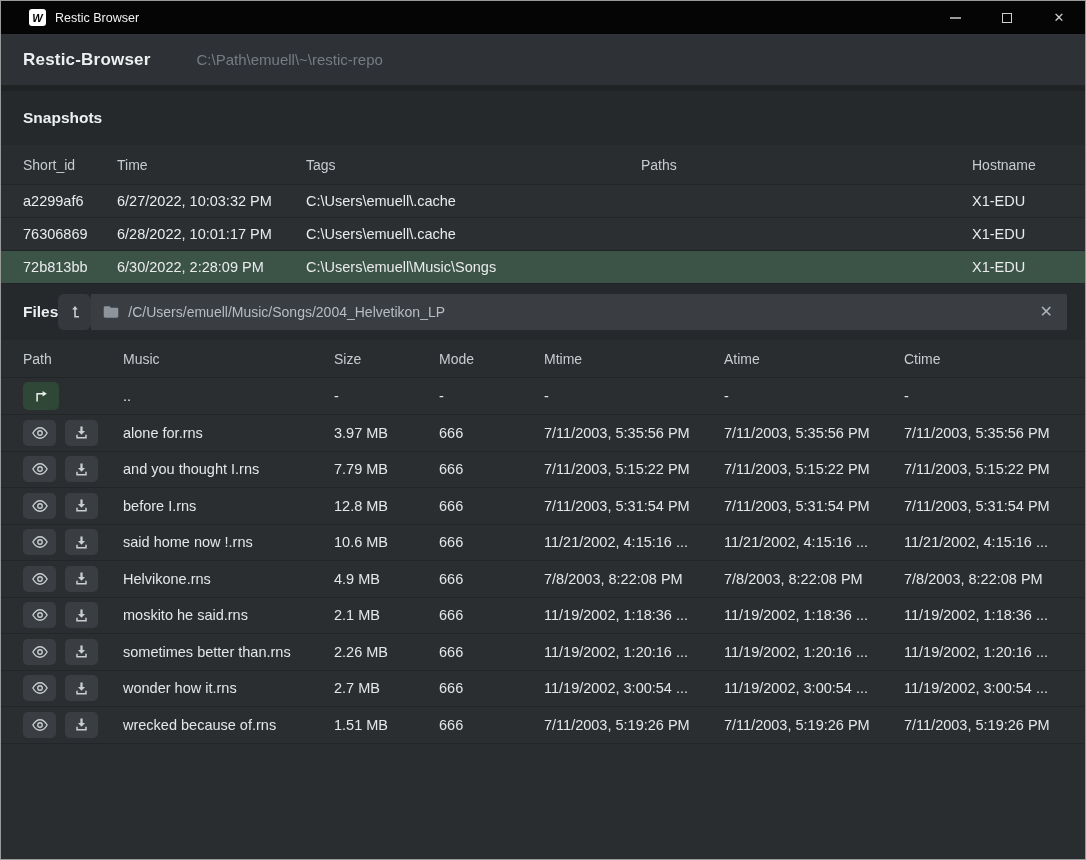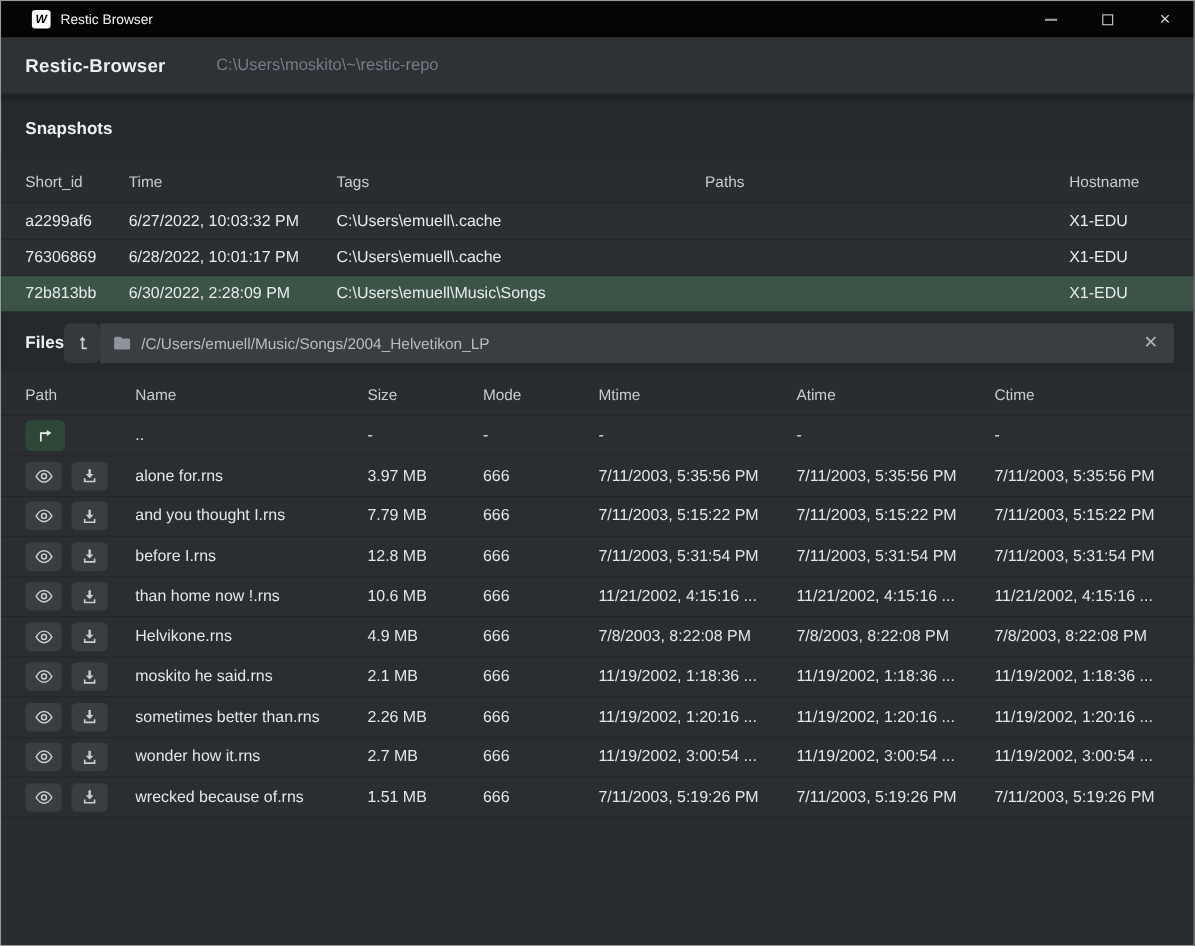--- a/index.html
+++ b/index.html
@@ -77,21 +77,21 @@
           <span class="sq"></span>
         </div>
       <div class="win-btn">
           <span>✕</span>
         </div>
     </div>
   </div>
 
   <div class="header">
     <span class="app-name">Restic-Browser</span>
-    <span class="repo-path">C:\Users\moskito\~\restic-repo</span>
+    <span class="repo-path">C:\Path\emuell\~\restic-repo</span>
   </div>
 
   <div class="section-heading">Snapshots</div>
 
   <div class="snap-grid snap-header">
     <div>Short_id</div>
     <div>Time</div>
     <div>Tags</div>
     <div>Paths</div>
     <div>Hostname</div>
@@ -131,21 +131,21 @@
       <svg width="16" height="14" viewBox="0 0 22 18">
         <path d="M1 3a2 2 0 0 1 2-2h6l2 2h8a2 2 0 0 1 2 2v10a2 2 0 0 1-2 2H3a2 2 0 0 1-2-2z" fill="#8d949b"></path>
       </svg>
       <input type="text" value="/C/Users/emuell/Music/Songs/2004_Helvetikon_LP" style="">
       <button class="clear-btn">✕</button>
     </div>
   </div>
 
   <div class="files-grid files-header">
     <div>Path</div>
-    <div>Name</div>
+    <div>Music</div>
     <div>Size</div>
     <div>Mode</div>
     <div>Mtime</div>
     <div>Atime</div>
     <div>Ctime</div>
   </div>
 
   <div class="files-grid file-row" style="height:37px">
     <div class="cell-btns">
       <button class="parent-btn">
@@ -240,21 +240,21 @@
             <circle cx="12" cy="9" r="3" fill="none" stroke="#c9ced2" stroke-width="1.8"></circle>
           </svg>
         </button>
         <button class="icon-btn">
           <svg width="15" height="15" viewBox="0 0 20 20">
             <path d="M8.5 2h3v6h3.2L10 13 5.3 8H8.5z" fill="#c9ced2"></path>
             <path d="M3 13v5h14v-5h-2v3H5v-3z" fill="#c9ced2"></path>
           </svg>
         </button>
       </div>
-      <div class="ellip">than home now !.rns</div>
+      <div class="ellip">said home now !.rns</div>
       <div>10.6 MB</div>
       <div>666</div>
       <div class="ellip">11/21/2002, 4:15:16 ...</div>
       <div class="ellip">11/21/2002, 4:15:16 ...</div>
       <div class="ellip">11/21/2002, 4:15:16 ...</div>
     </div>
 
     <div class="files-grid file-row">
       <div class="cell-btns">
         <button class="icon-btn">

